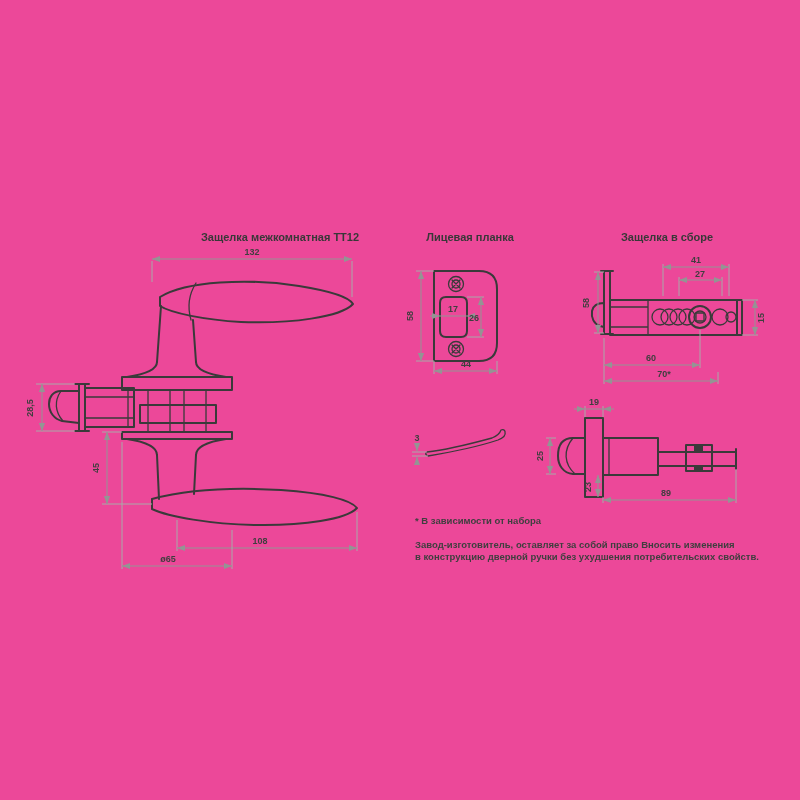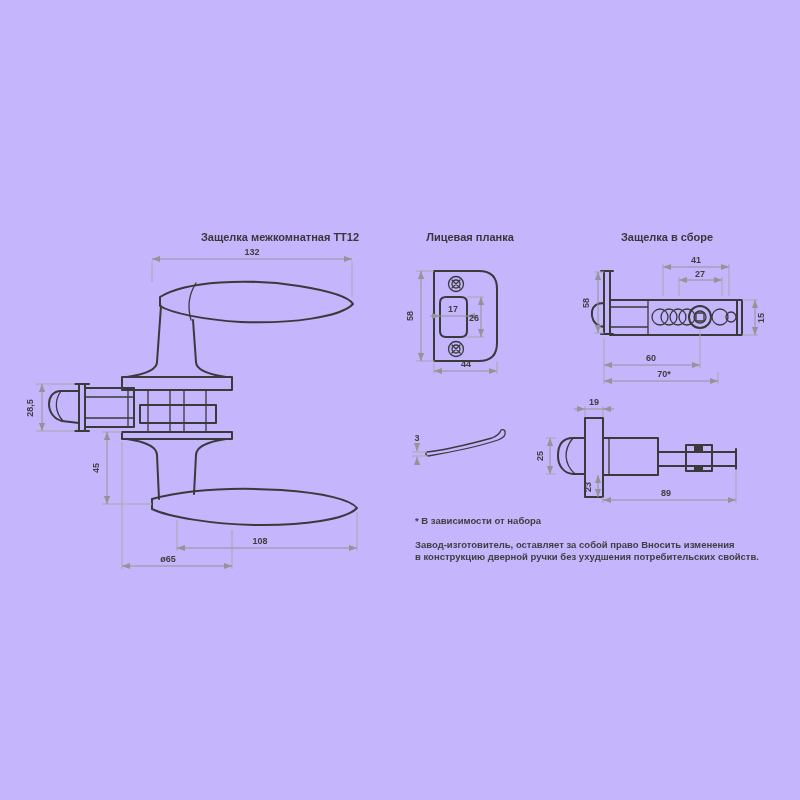--- a/index.html
+++ b/index.html
@@ -1,16 +1,16 @@
 <!DOCTYPE html>
 <html><head>
 <meta charset="utf-8">
 <style>
   html,body { margin:0; padding:0; background:#ffffff; width:800px; height:800px; }
-  .stage { position:relative; width:800px; height:800px; background:#c4b5fd; font-family:"Liberation Sans",sans-serif; }
+  .stage { position:relative; width:800px; height:800px; background:#ec4899; font-family:"Liberation Sans",sans-serif; }
   svg { display:block; }
   .obj  { fill:none; stroke:#3a3a3a; stroke-width:2;   stroke-linejoin:round; stroke-linecap:round; }
   .obj2 { fill:none; stroke:#3a3a3a; stroke-width:1.3; stroke-linejoin:round; stroke-linecap:round; }
   .solid{ fill:#3a3a3a; stroke:none; }
   .dim  { fill:none; stroke:#949494; stroke-width:1; }
   .ext  { fill:none; stroke:#a9a9a9; stroke-width:1; }
   .dimtxt { font:bold 9px  "Liberation Sans",sans-serif; fill:#3f3f3f; }
   .title  { font:bold 11px "Liberation Sans",sans-serif; fill:#383838; }
   .note   { font:bold 9.5px "Liberation Sans",sans-serif; fill:#3f3f3f; }
 </style>

